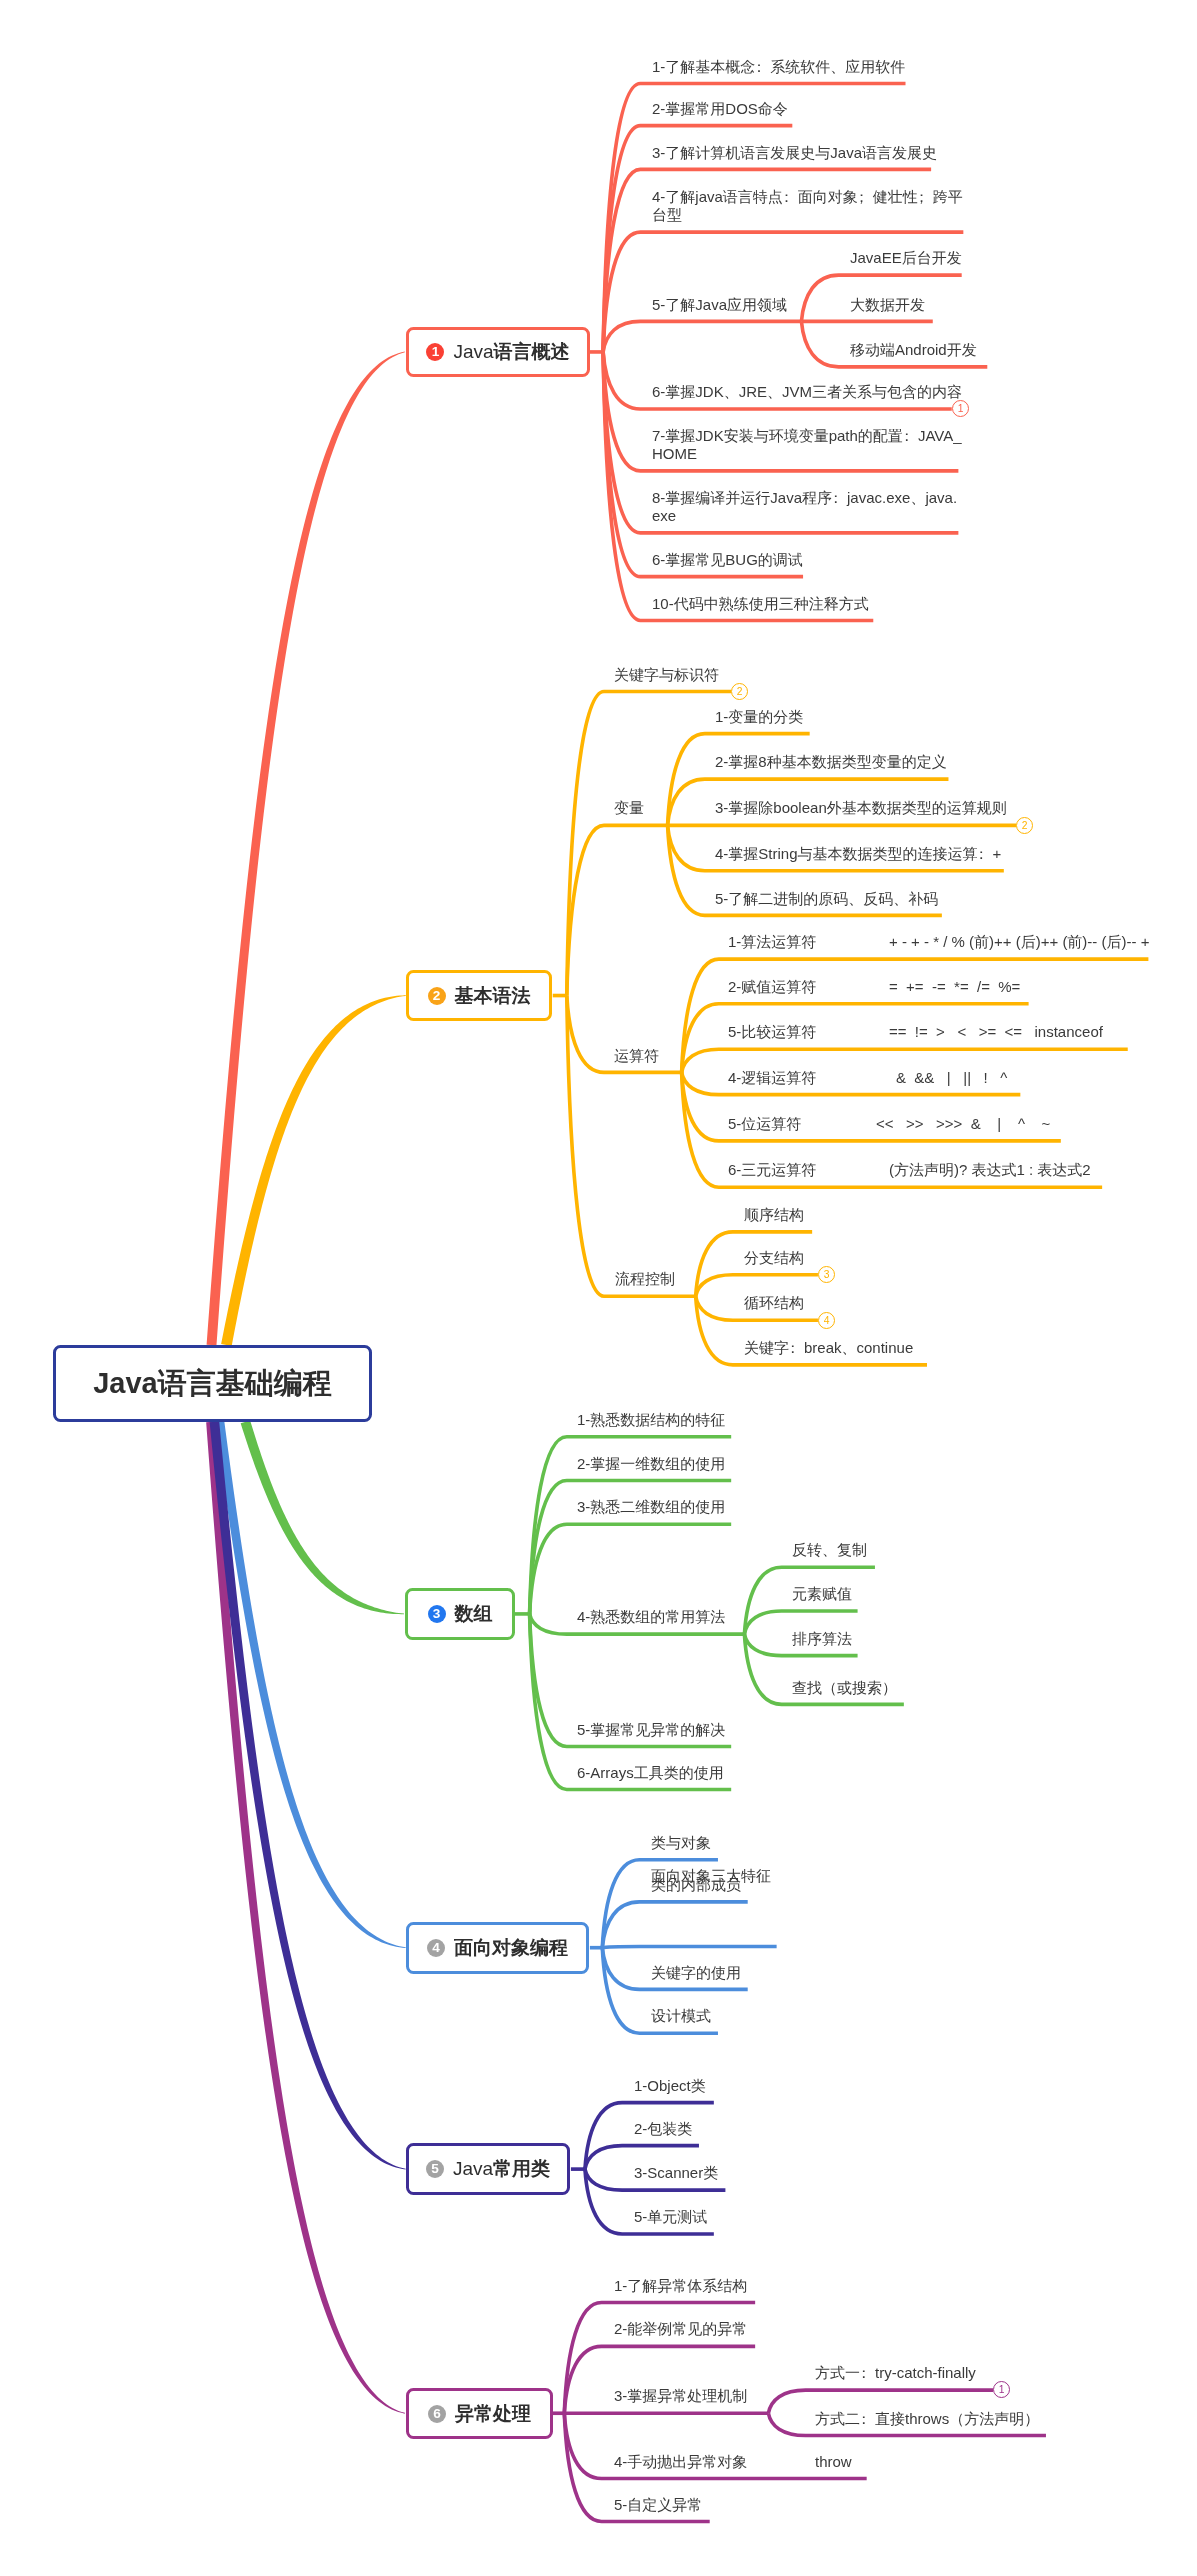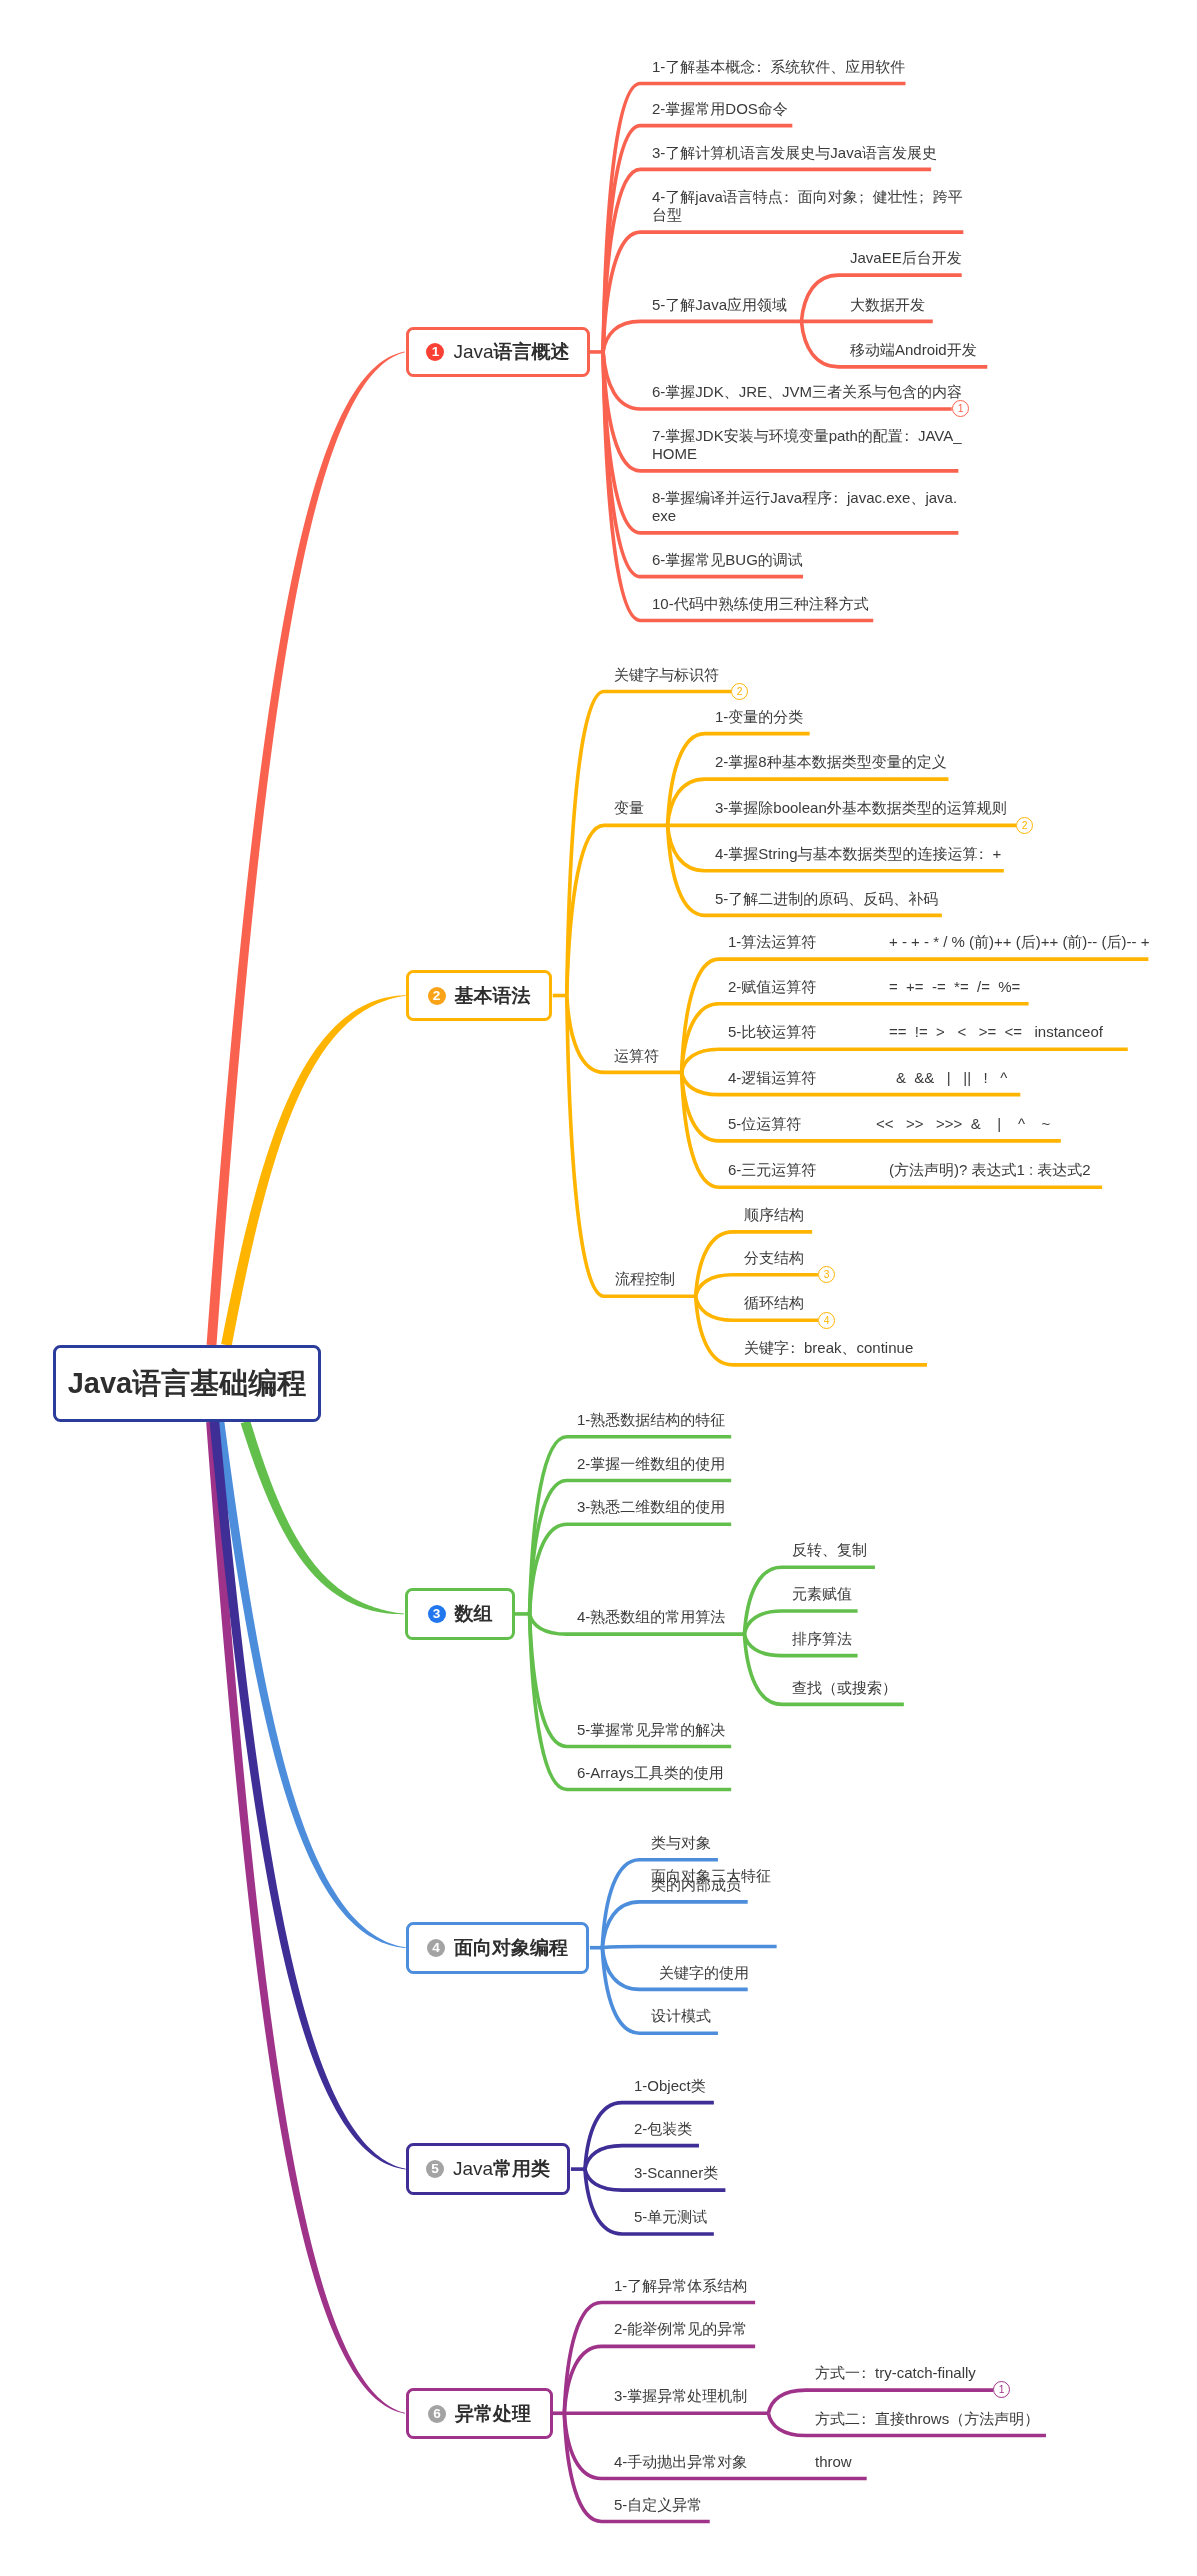--- a/index.html
+++ b/index.html
@@ -90,21 +90,21 @@
       <path d="M669 2921 L683 2921" fill="none" stroke="#9e3389" stroke-width="4.4" stroke-linecap="butt"></path>
       <path d="M683 2921 C686 2843.28,700.1 2787,728 2787 L914 2787" fill="none" stroke="#9e3389" stroke-width="4.4" stroke-linecap="butt" stroke-linejoin="round"></path>
       <path d="M683 2921 C686 2874.02,700.1 2840,728 2840 L914 2840" fill="none" stroke="#9e3389" stroke-width="4.4" stroke-linecap="butt" stroke-linejoin="round"></path>
       <path d="M683 2921 L930 2921" fill="none" stroke="#9e3389" stroke-width="4.4" stroke-linecap="butt" stroke-linejoin="round"></path>
       <path d="M930 2921 C933 2904.76,947.1 2893,975 2893 L1202 2893" fill="none" stroke="#9e3389" stroke-width="4.4" stroke-linecap="butt" stroke-linejoin="round"></path>
       <path d="M930 2921 C933 2936.66,947.1 2948,975 2948 L1266 2948" fill="none" stroke="#9e3389" stroke-width="4.4" stroke-linecap="butt" stroke-linejoin="round"></path>
       <path d="M683 2921 C686 2966.82,700.1 3000,728 3000 L1049 3000" fill="none" stroke="#9e3389" stroke-width="4.4" stroke-linecap="butt" stroke-linejoin="round"></path>
       <path d="M683 2921 C686 2996.98,700.1 3052,728 3052 L859 3052" fill="none" stroke="#9e3389" stroke-width="4.4" stroke-linecap="butt" stroke-linejoin="round"></path>
     </svg>
 
-  <div id="root-node" class="nodebox" style="left: 53px; top: 1345px; width: 268px; height: 77px; border-width: 3.3px; border-color: rgb(44, 60, 155); border-radius: 7.4px; padding-left: 28px;">
+  <div id="root-node" class="nodebox" style="left: 53px; top: 1345px; width: 319px; height: 77px; border-width: 3.3px; border-color: rgb(44, 60, 155); border-radius: 7.4px; padding-left: 28px;">
     <div class="nodeinner">
       <span class="rootlabel">Java语言基础编程</span>
     </div>
   </div>
 
 <div class="nodebox" style="left: 406px; top: 327px; width: 184px; height: 50px; border-width: 3.3px; border-color: rgb(250, 98, 80);">
       <div class="nodeinner">
         <span class="badge" style="background: rgb(250, 64, 52);">1</span>
         <span class="boxlabel"><span style="font-weight: 400;">Java</span><span>语言概述</span></span>
       </div>
@@ -179,21 +179,21 @@
     <div class="leaf" style="left: 577px; top: 1764px;">6-Arrays工具类的使用</div>
     <div class="nodebox" style="left: 406px; top: 1922px; width: 183px; height: 52px; border-width: 3.3px; border-color: rgb(76, 141, 220);">
       <div class="nodeinner">
         <span class="badge" style="background: rgb(163, 163, 163);">4</span>
         <span class="boxlabel"><span>面向对象编程</span></span>
       </div>
     </div>
     <div class="leaf" style="left: 651px; top: 1834px;">类与对象</div>
     <div class="leaf" style="left: 651px; top: 1876px;">类的内部成员</div>
     <div class="leaf" style="left: 651px; top: 1867px;">面向对象三大特征</div>
-    <div class="leaf" style="left: 651px; top: 1964px; margin-left: 8px;">关键字的使用</div>
+    <div class="leaf" style="left: 651px; top: 1964px;">关键字的使用</div>
     <div class="leaf" style="left: 651px; top: 2007px;">设计模式</div>
     <div class="nodebox" style="left: 406px; top: 2143px; width: 164px; height: 52px; border-width: 3.3px; border-color: rgb(62, 46, 150);">
       <div class="nodeinner">
         <span class="badge" style="background: rgb(163, 163, 163);">5</span>
         <span class="boxlabel"><span style="font-weight: 400;">Java</span><span>常用类</span></span>
       </div>
     </div>
     <div class="leaf" style="left: 634px; top: 2077px;">1-Object类</div>
     <div class="leaf" style="left: 634px; top: 2120px;">2-包装类</div>
     <div class="leaf" style="left: 634px; top: 2164px; text-align: right;">3-Scanner类</div>

